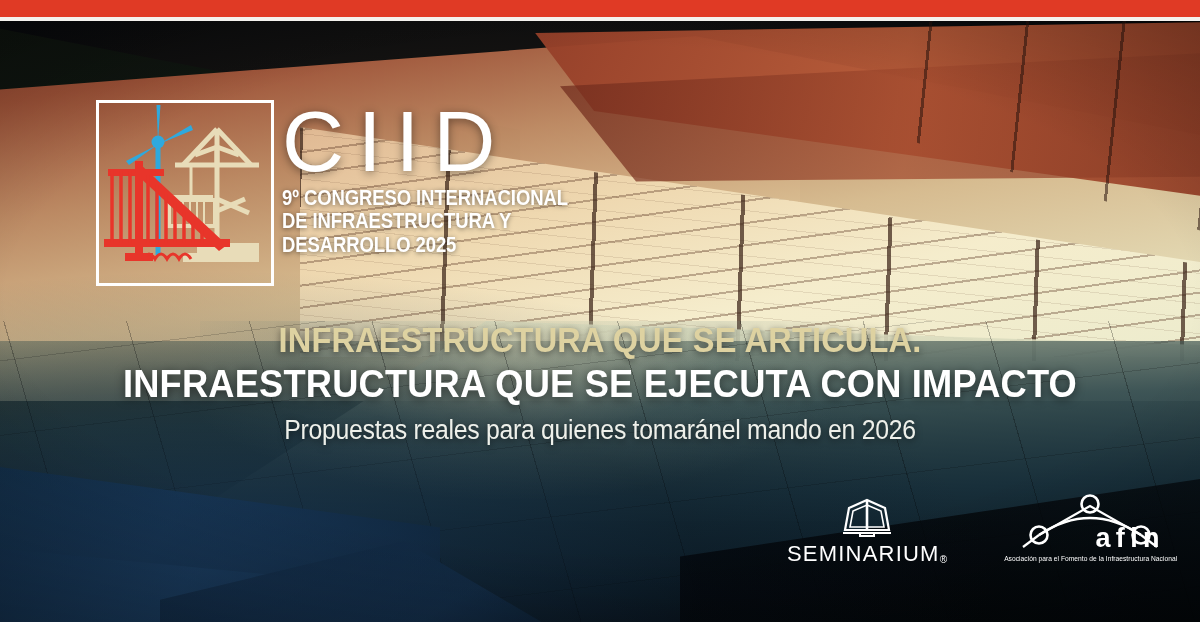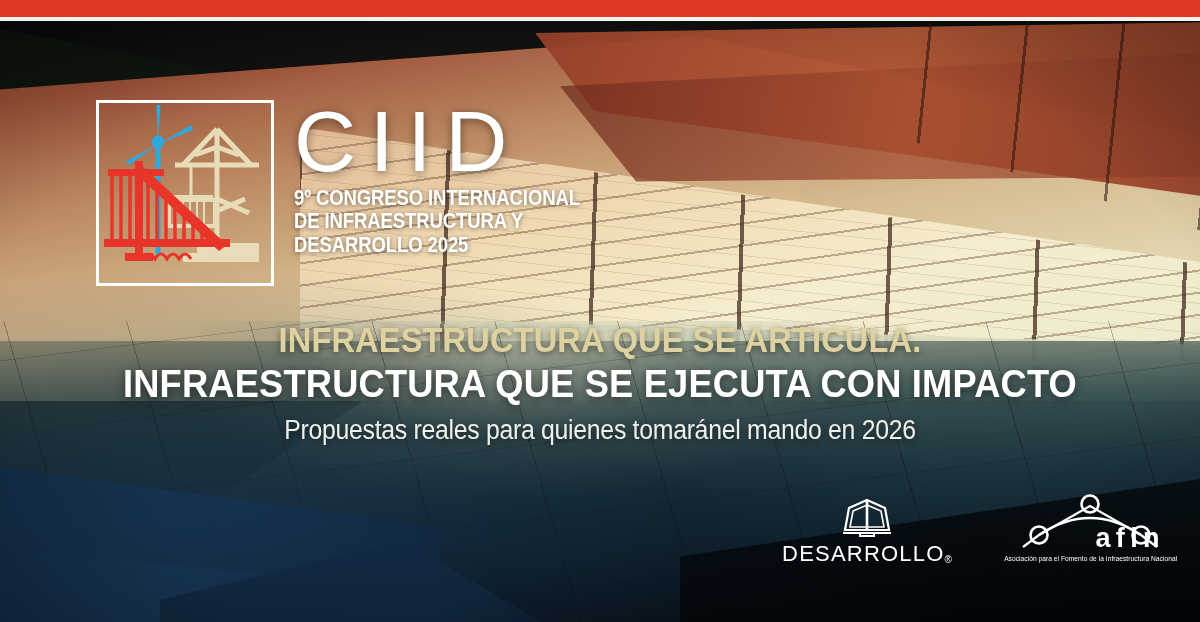--- a/index.html
+++ b/index.html
@@ -178,21 +178,21 @@
   }
 
   
   .lockup{position:absolute;left:96px;top:100px;display:flex;align-items:flex-start;}
   .mark{
     position:relative;width:178px;height:186px;
     border:3px solid #ffffff;
     box-sizing:border-box;
   }
   .mark svg{position:absolute;left:0;top:0;}
-  .lock-text{margin-left:20px;padding-top:2px;}
+  .lock-text{margin-left:8px;padding-top:2px;}
   .ciid{
     font-family:"Liberation Sans",sans-serif;
     font-size:86px;line-height:.92;font-weight:300;
     color:#ffffff;letter-spacing:.16em;
     text-shadow:0 2px 10px rgba(0,0,0,.45);
   }
   .congress{
     margin-top:6px;
     font-family:"Liberation Sans",sans-serif;
     font-weight:bold;font-size:21.5px;line-height:1.08;
@@ -370,21 +370,21 @@
   <div class="sem">
     <span class="bookwrap">
       <svg width="52" height="42" viewBox="0 0 52 42">
         <path d="M26 4 L44 12 L48 34 L4 34 L8 12 Z" fill="none" stroke="#ffffff" stroke-width="2.2"></path>
         <path d="M26 9 L40 15 L43 31 L9 31 L12 15 Z" fill="none" stroke="#ffffff" stroke-width="1.6"></path>
         <path d="M26 4 L26 34" stroke="#ffffff" stroke-width="2.6"></path>
         <path d="M2 37 L50 37" stroke="#ffffff" stroke-width="2.2"></path>
         <path d="M19 37 L19 40 L33 40 L33 37" fill="none" stroke="#ffffff" stroke-width="2"></path>
       </svg>
     </span>
-    <div class="wm"><span>DESARROLLO</span><span class="reg">®</span></div>
+    <div class="wm"><span>SEMINARIUM</span><span class="reg">®</span></div>
   </div>
 
   <div class="afin">
     <span class="arcwrap">
       <svg width="150" height="66" viewBox="0 0 150 66">
         <path d="M24 48 Q75 14 126 48" fill="none" stroke="#ffffff" stroke-width="2.6"></path>
         <path d="M24 48 L75 19 L126 48" fill="none" stroke="#ffffff" stroke-width="2.2"></path>
         <path d="M8 60 L24 48" stroke="#ffffff" stroke-width="2.2"></path>
         <path d="M142 60 L126 48" stroke="#ffffff" stroke-width="2.2"></path>
         <circle cx="75" cy="17" r="8.5" fill="none" stroke="#ffffff" stroke-width="2.6"></circle>

